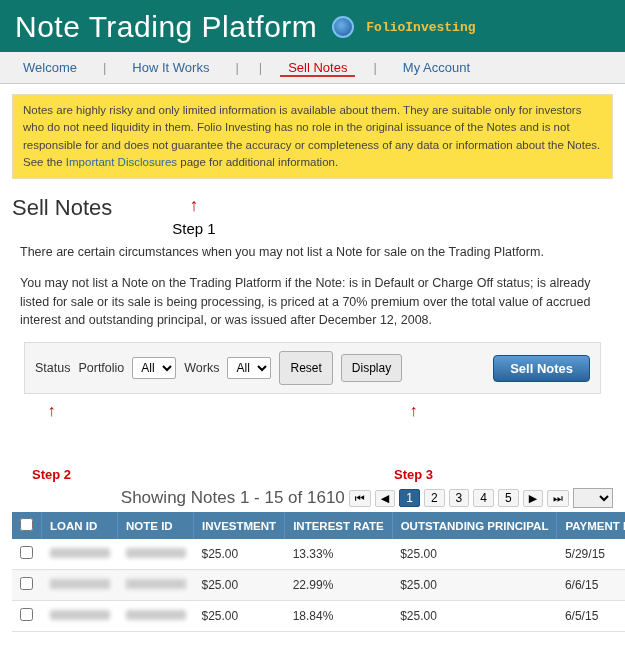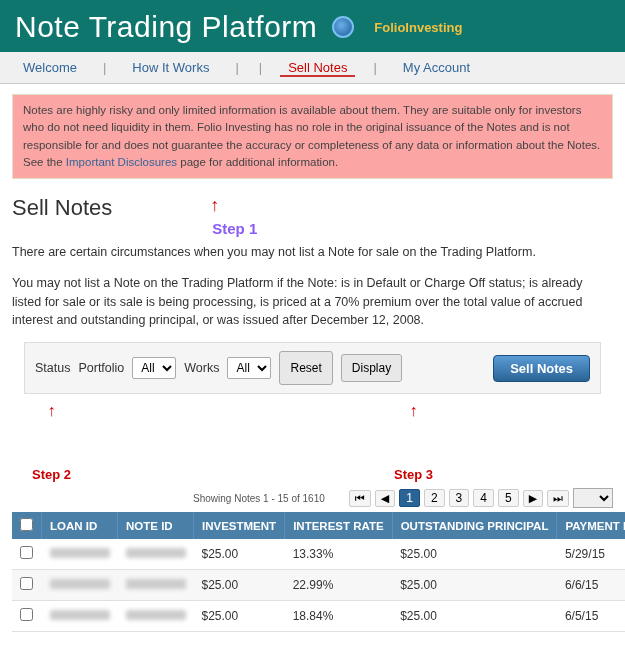--- a/index.html
+++ b/index.html
@@ -15,21 +15,22 @@
     }
     .header-title {
       color: #fff;
       font-size: 30px;
       font-weight: 300;
       letter-spacing: 0.5px;
     }
     .folio-logo {
       display: flex;
       align-items: center;
-      gap: 20px;
+      gap: 12px;
+      font-family: Liberation Mono, monospace;
     }
     .folio-globe {
       width: 22px; height: 22px;
       background: radial-gradient(circle at 40% 40%, #6ab0e8, #1a5a9a);
       border-radius: 50%;
       border: 2px solid #7bc0f0;
       display: inline-block;
     }
     .folio-text {
       color: #ccc;
@@ -61,21 +62,21 @@
       border-bottom: 2px solid #cc3333;
       padding-bottom: 0;
     }
     .nav-sep {
       color: #999;
       padding: 0 2px;
     }
 
     
     .disclaimer {
-      background: #fca5a5;
+      background: #fde047;
       border: 1px solid #e0e0c0;
       margin: 10px 12px;
       padding: 7px 10px;
       font-size: 11.5px;
       color: #444;
       line-height: 1.5;
       overflow: hidden;
     }
     .disclaimer a { color: #336699; }
 
@@ -85,30 +86,29 @@
       display: flex;
       align-items: flex-start;
       gap: 60px;
     }
     .page-title {
       font-size: 22px;
       font-weight: 400;
       color: #333;
     }
     .step-label {
-      color: #8b5cf6;
+      color: #000000;
       font-size: 15px;
-      font-weight: bold;
+      font-weight: normal;
       margin-top: 4px;
-      margin-left: 40px;
     }
 
     
     .desc-text {
-      padding: 4px 12px;
+      padding: 4px 20px;
       font-size: 12.5px;
       color: #333;
       line-height: 1.5;
       overflow: hidden;
     }
 
     
     .filters-area {
       background: #f5f5f5;
       border: 1px solid #ddd;
@@ -173,22 +173,22 @@
     .pagination-row {
       display: flex;
       align-items: center;
       justify-content: flex-end;
       padding: 4px 12px;
       gap: 4px;
       font-size: 12px;
       color: #555;
     }
     .showing-text {
-      margin-right: 20px;
-      font-size: 10px;
+      margin-right: 0;
+      font-size: 17px;
       color: #555;
     }
     .page-nav-btn {
       padding: 1px 5px;
       font-size: 11px;
       border: 1px solid #ccc;
       background: #f5f5f5;
       cursor: pointer;
       border-radius: 2px;
     }

